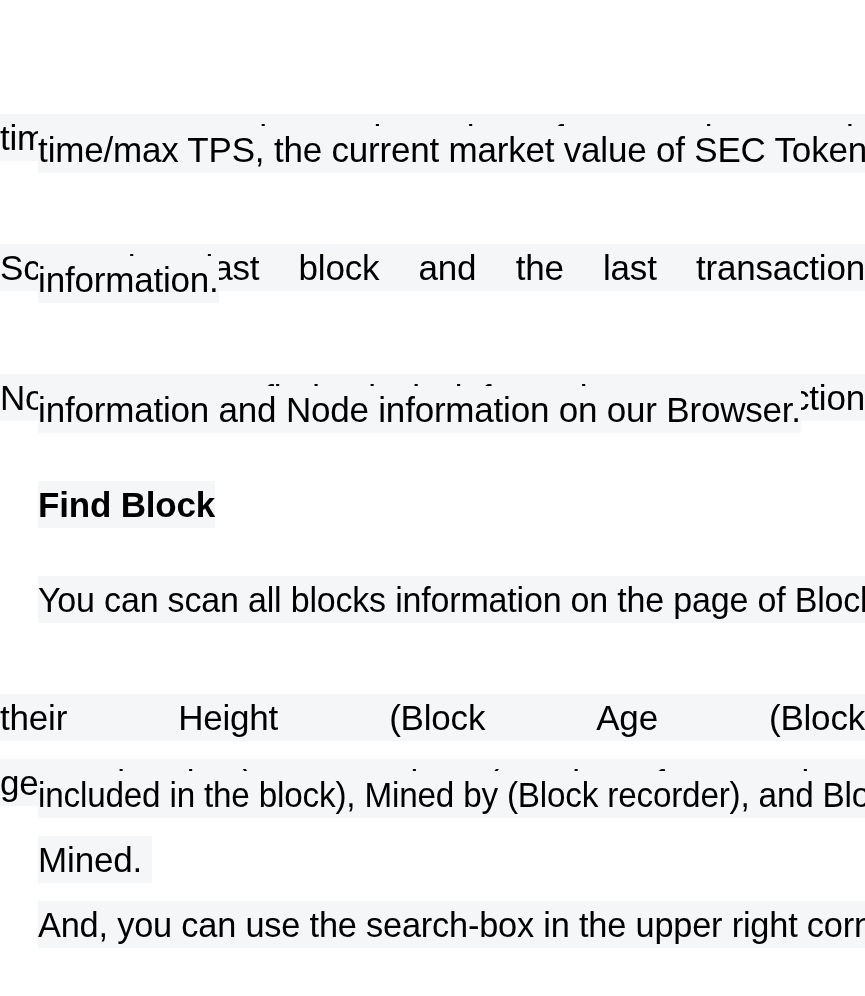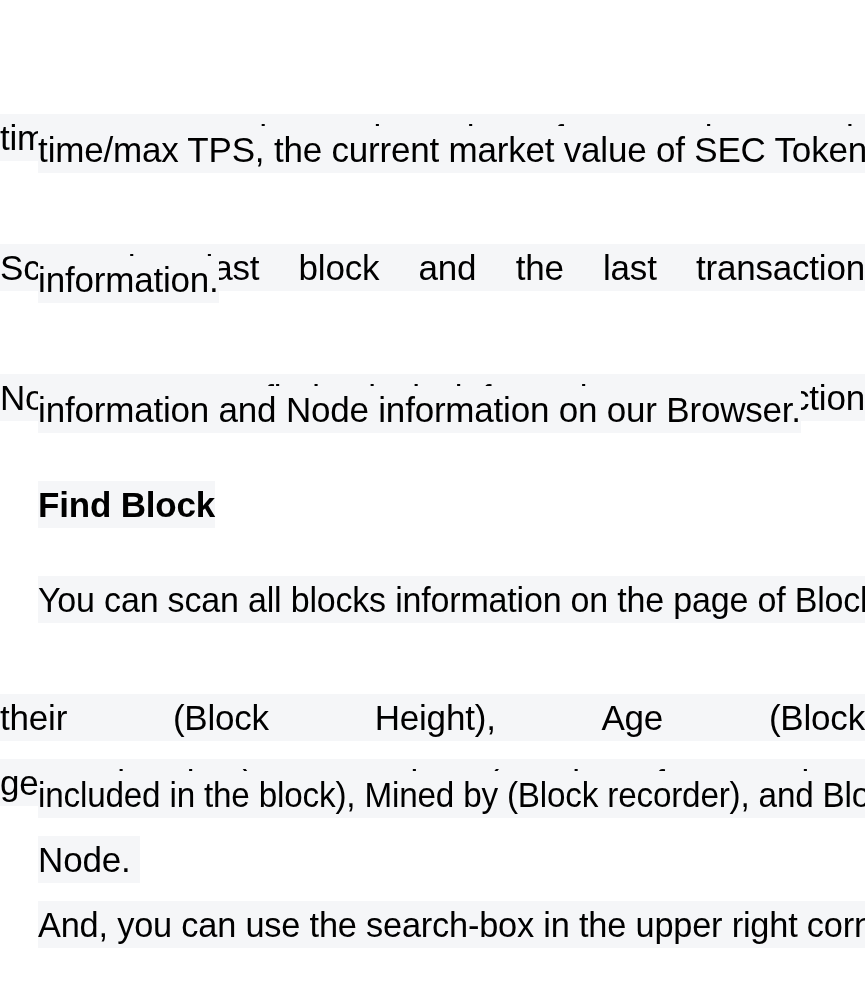--- a/index.html
+++ b/index.html
@@ -92,30 +92,30 @@
   <div class="line heading">
     <span class="hl">Find Block</span>
   </div>
 
   <div class="gap-after-heading"></div>
 
   <div class="line">
     <span class="hl" style="display: inline-block; transform-origin: left center; transform: scaleX(0.972047);">You can scan all blocks information on the page of Blocks,</span>
   </div>
   <div class="line just">
-    <span class="hl"><span>their</span><span>(Block</span><span>Height),</span><span>Age</span><span>(Block</span></span>
+    <span class="hl"><span>their</span><span>Height</span><span>(Block</span><span>Age</span><span>(Block</span></span>
   </div>
   <div class="line just">
     <span class="hl"><span>generation</span><span>time),</span><span>Transactions</span><span>(Number</span><span>of</span><span>transactions</span></span>
   </div>
   <div class="line">
     <span class="hl" style="display: inline-block; transform-origin: left center; transform: scaleX(0.950435);">included in the block), Mined by (Block recorder), and Block</span>
   </div>
   <div class="line">
-    <span class="hl">Node. </span>
+    <span class="hl">Mined. </span>
   </div>
 
   <div class="line">
     <span class="hl" style="display: inline-block; transform-origin: left center; transform: scaleX(0.981125);">And, you can use the search-box in the upper right corner</span>
   </div>
   <div class="line just">
     
   </div>
   <div class="line">
     

